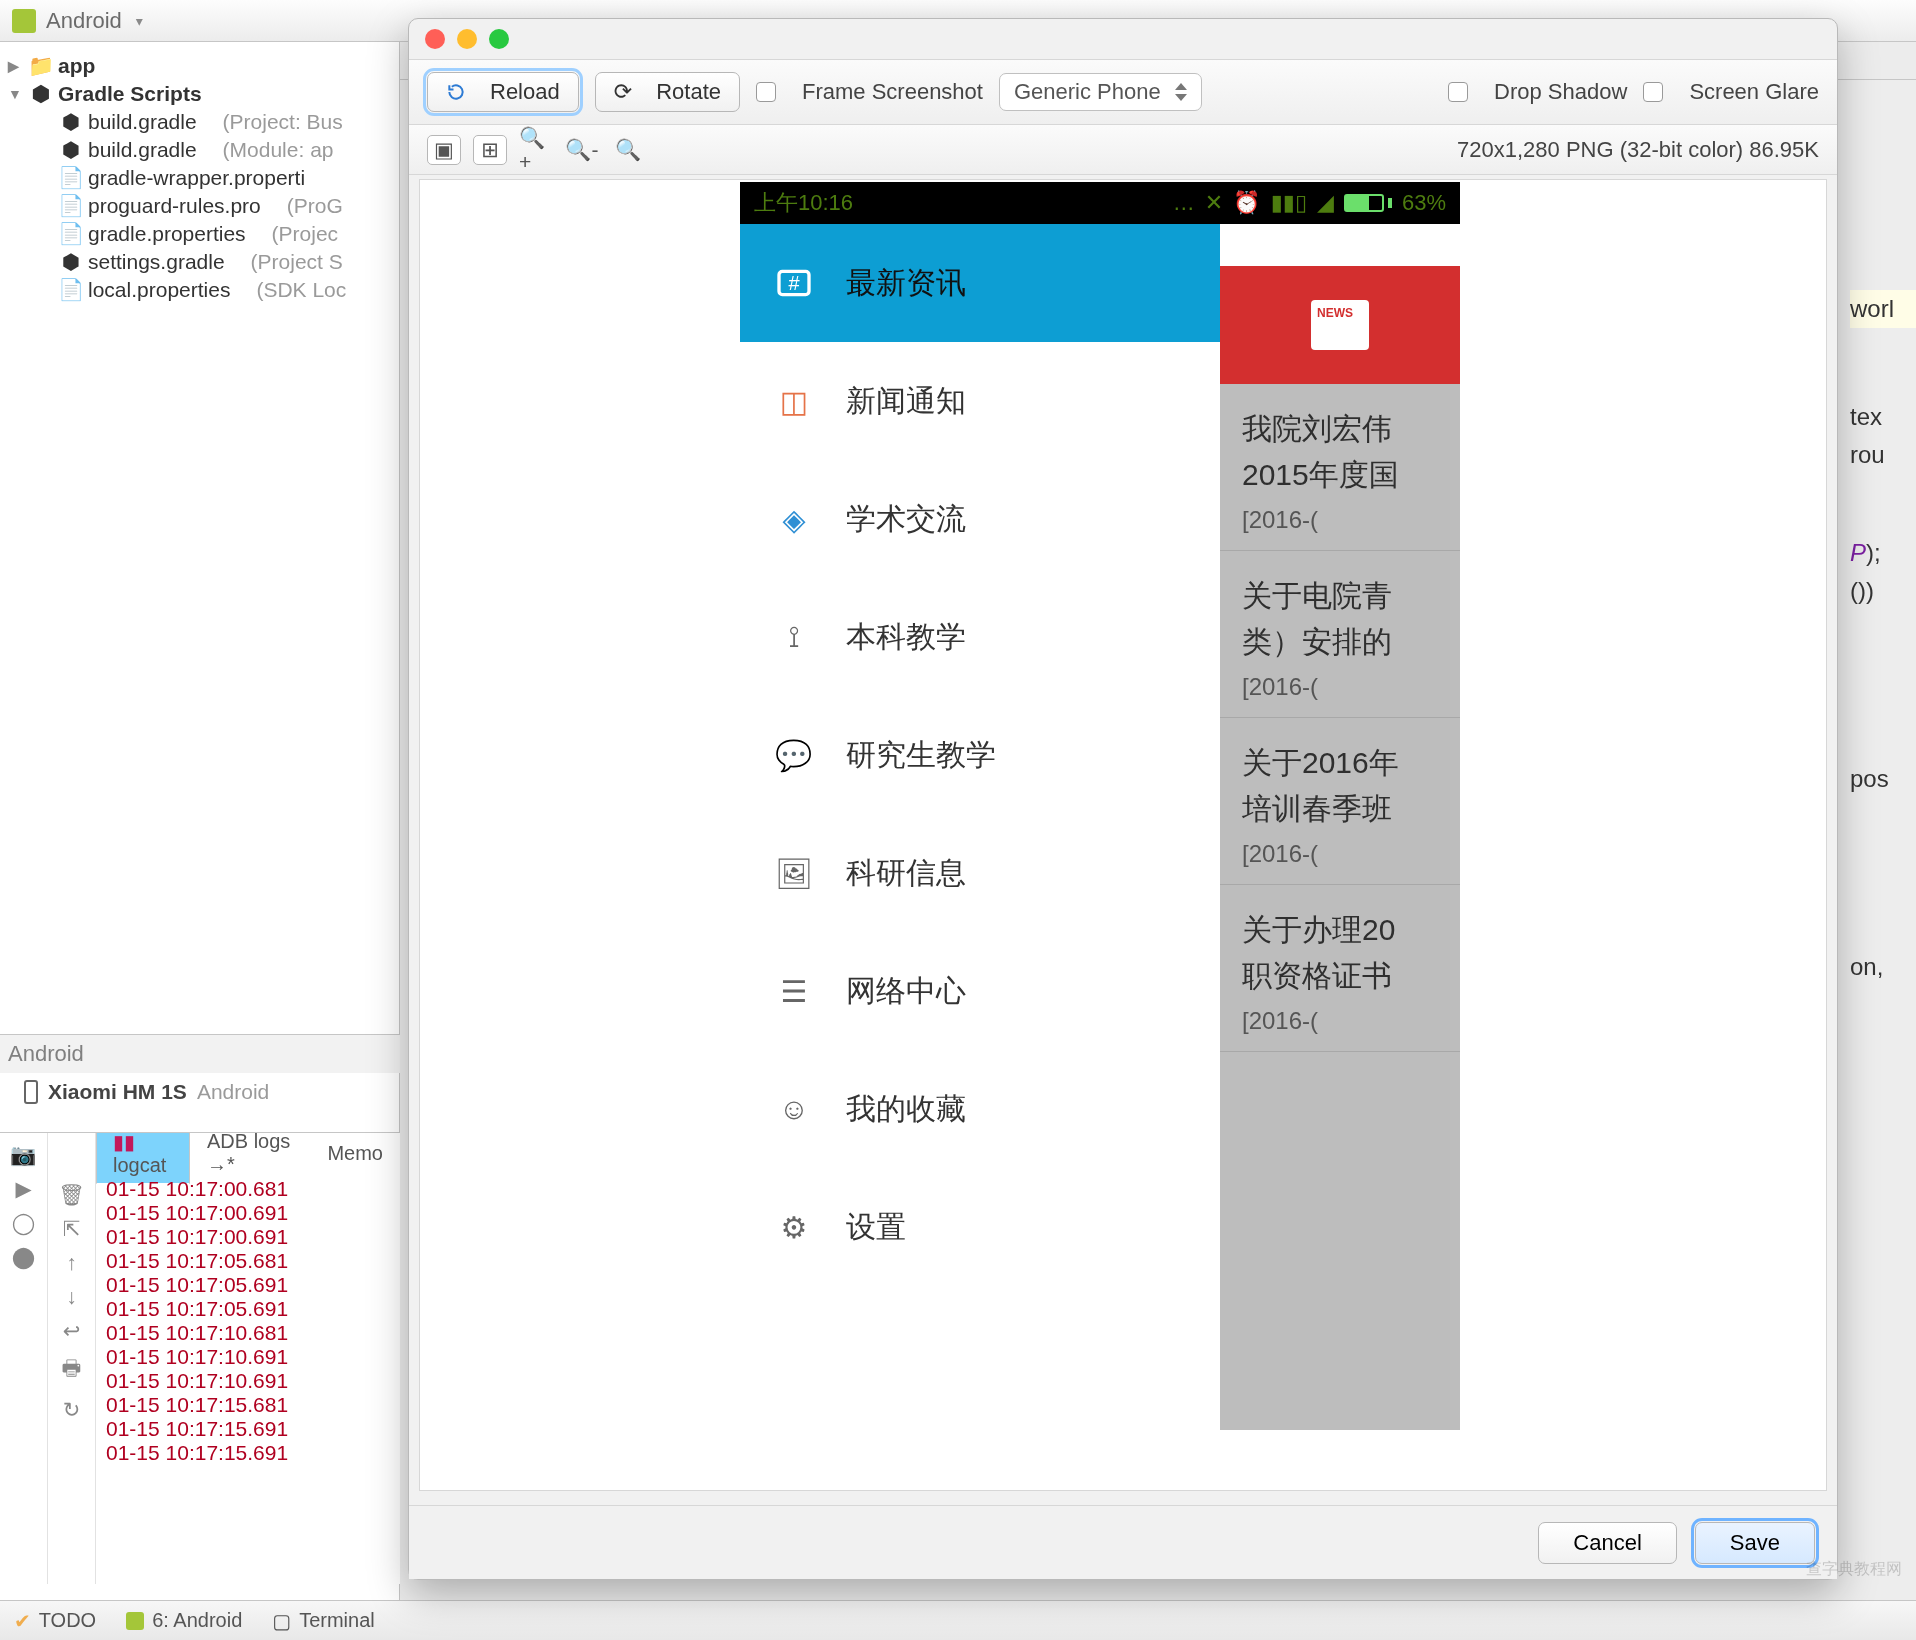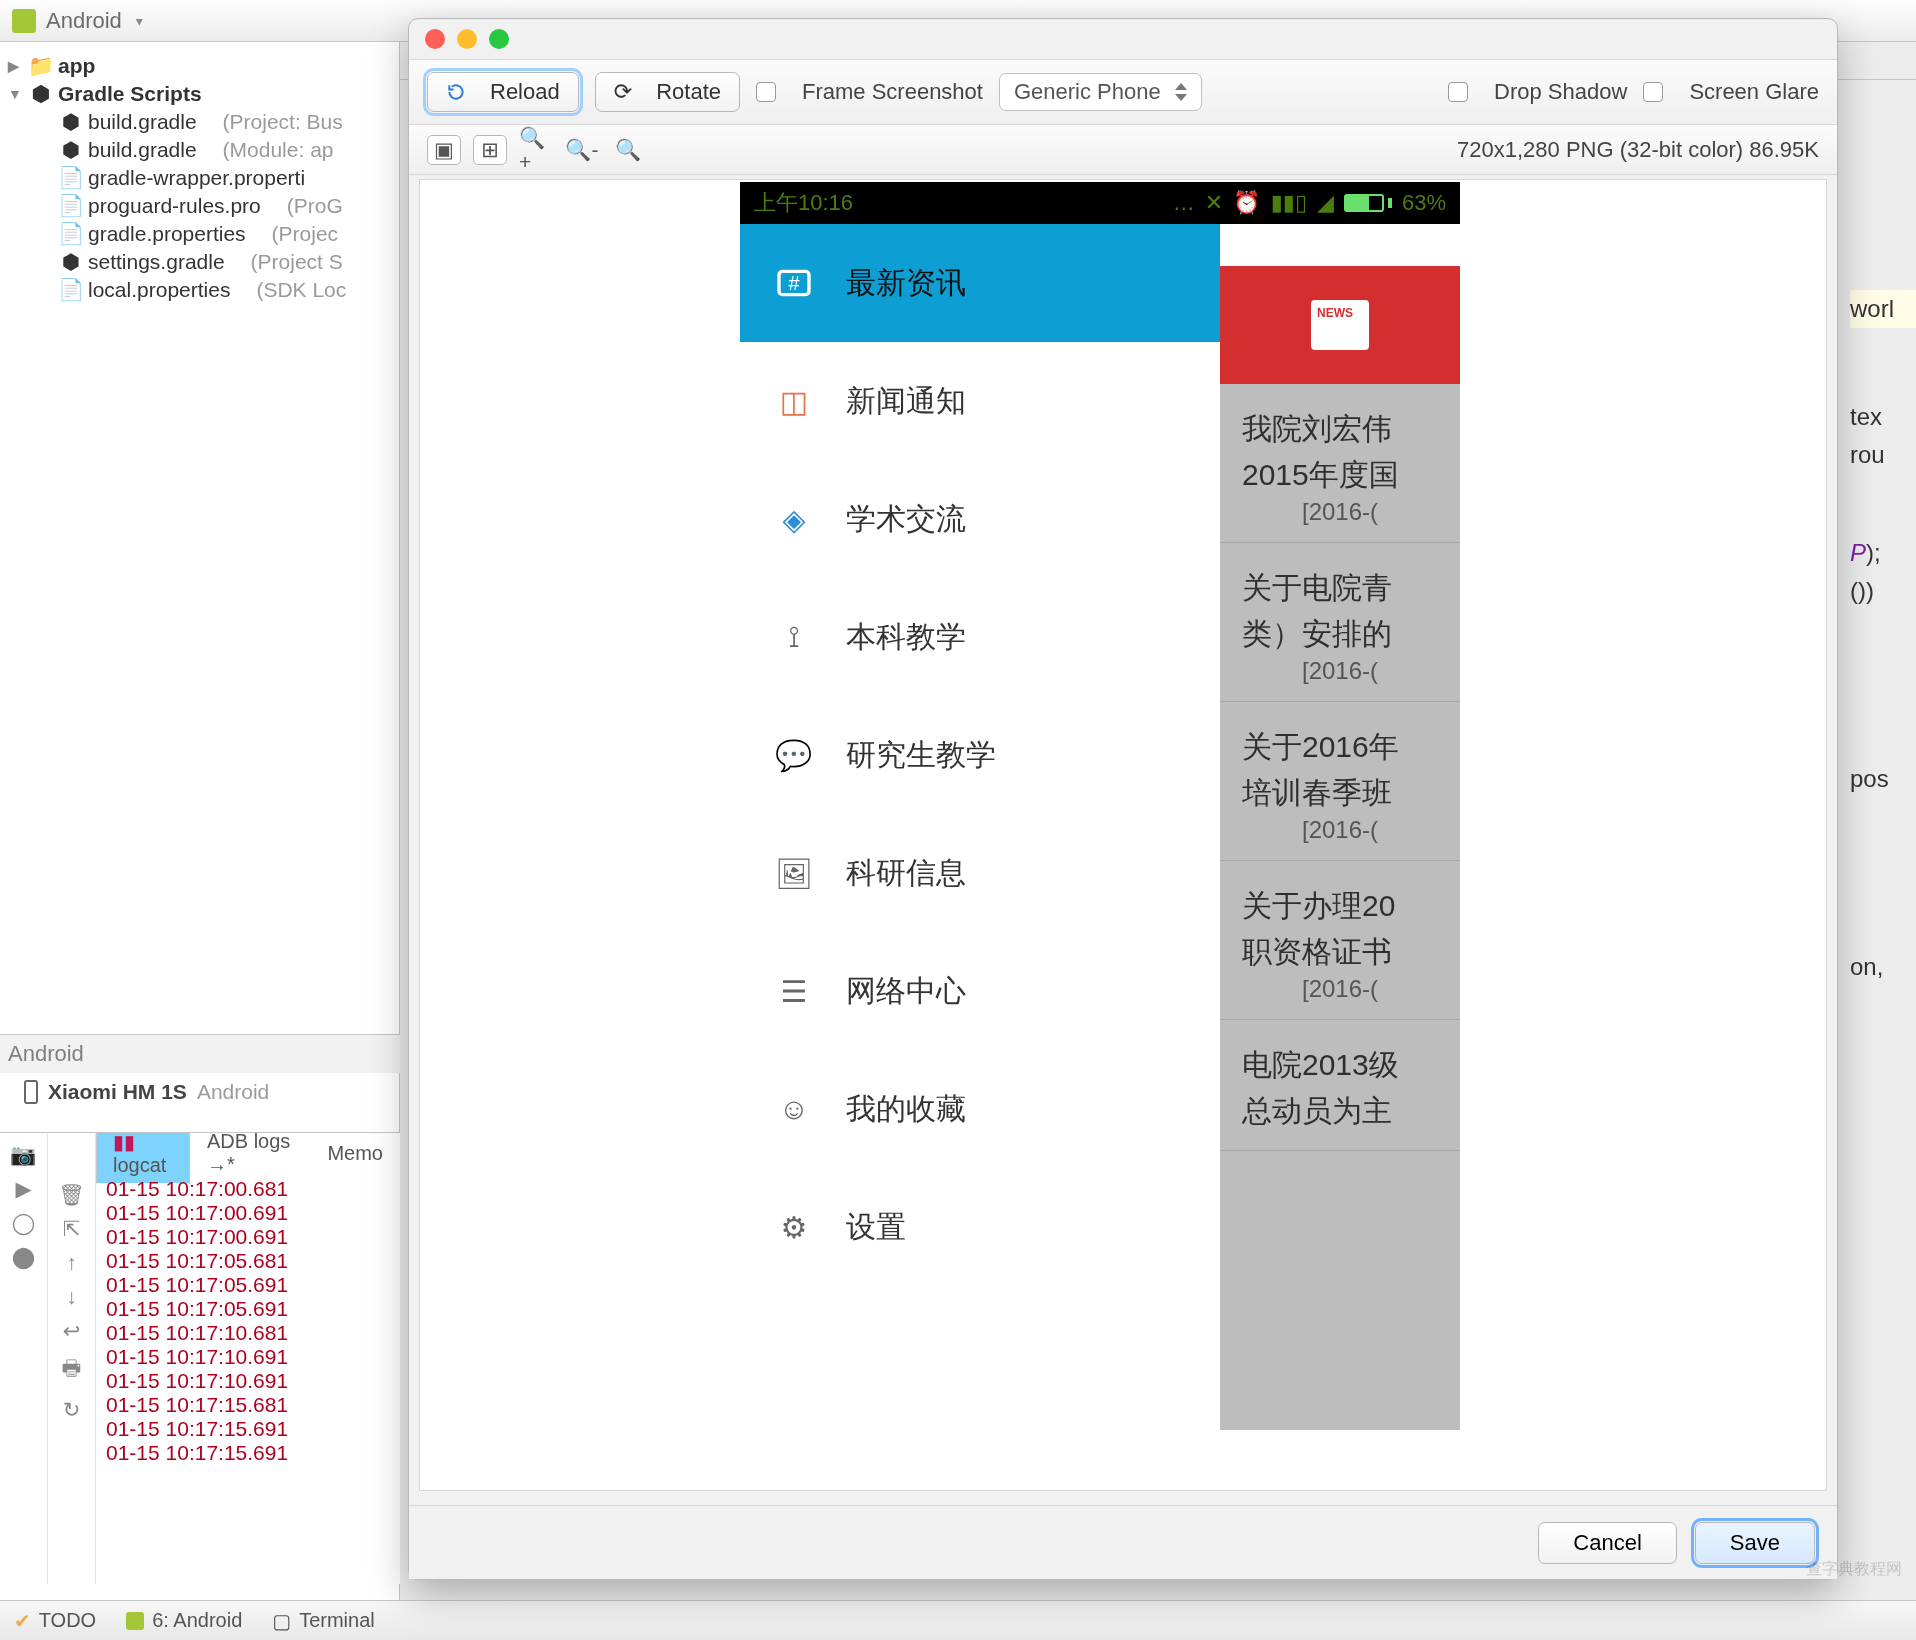--- a/index.html
+++ b/index.html
@@ -85,21 +85,21 @@
 .drawer-item.active{background:#0d9ed3;color:#111}
 .drawer-item .mi{width:48px;height:48px;display:flex;align-items:center;justify-content:center;color:#666}
 .drawer-item.active .mi{color:#fff}
 
 .app-body{position:absolute;left:480px;top:42px;right:0;bottom:0;background:#bdbdbd}
 .hero{height:118px;background:#d32f2f;display:flex;align-items:center;justify-content:center}
 .hero .news-ico{width:58px;height:50px;background:#fff;border-radius:4px;position:relative}
 .hero .news-ico:before{content:"NEWS";position:absolute;top:6px;left:6px;font-size:12px;color:#d32f2f;font-weight:700}
 .article{padding:22px 22px 16px;border-bottom:1px solid #a8a8a8}
 .article .t{font-size:30px;color:#2f2f2f;line-height:46px}
-.article .d{text-align:center;font-size:24px;color:#555;margin-top:0}
+.article .d{text-align:left;font-size:24px;color:#555;margin-top:8px}
 
 .dlg-footer{position:absolute;left:0;right:0;bottom:0;height:74px;border-top:1px solid #d7d7d7;display:flex;align-items:center;justify-content:flex-end;gap:18px;padding:0 22px;background:#f1f1f1}
 .fbtn{padding:7px 34px;border:1px solid #b7b7b7;border-radius:7px;background:linear-gradient(#fff,#f1f1f1);font-size:22px}
 .fbtn.primary{outline:3px solid #6fb3ff;outline-offset:1px;background:linear-gradient(#eaf3ff,#d6e9ff)}
 
 .watermark{position:absolute;right:14px;bottom:60px;font-size:16px;color:rgba(0,0,0,.18)}
 
 svg{display:block}
 </style>
 </head>
@@ -394,24 +394,20 @@
             <div class="article">
                 <div class="t"><span>关于2016年</span></div>
                 <div class="t"><span>培训春季班</span></div>
                 <div class="d">[2016-(</div>
               </div>
             <div class="article">
                 <div class="t"><span>关于办理20</span></div>
                 <div class="t"><span>职资格证书</span></div>
                 <div class="d">[2016-(</div>
               </div>
-            <div class="article">
-                <div class="t"><span>电院2013级</span></div>
-                <div class="t"><span>总动员为主</span></div>
-              </div>
           </div>
         </div>
       </div>
     </div>
 
     <div class="dlg-footer">
       <button class="fbtn">Cancel</button>
       <button class="fbtn primary">Save</button>
     </div>
   </div>

